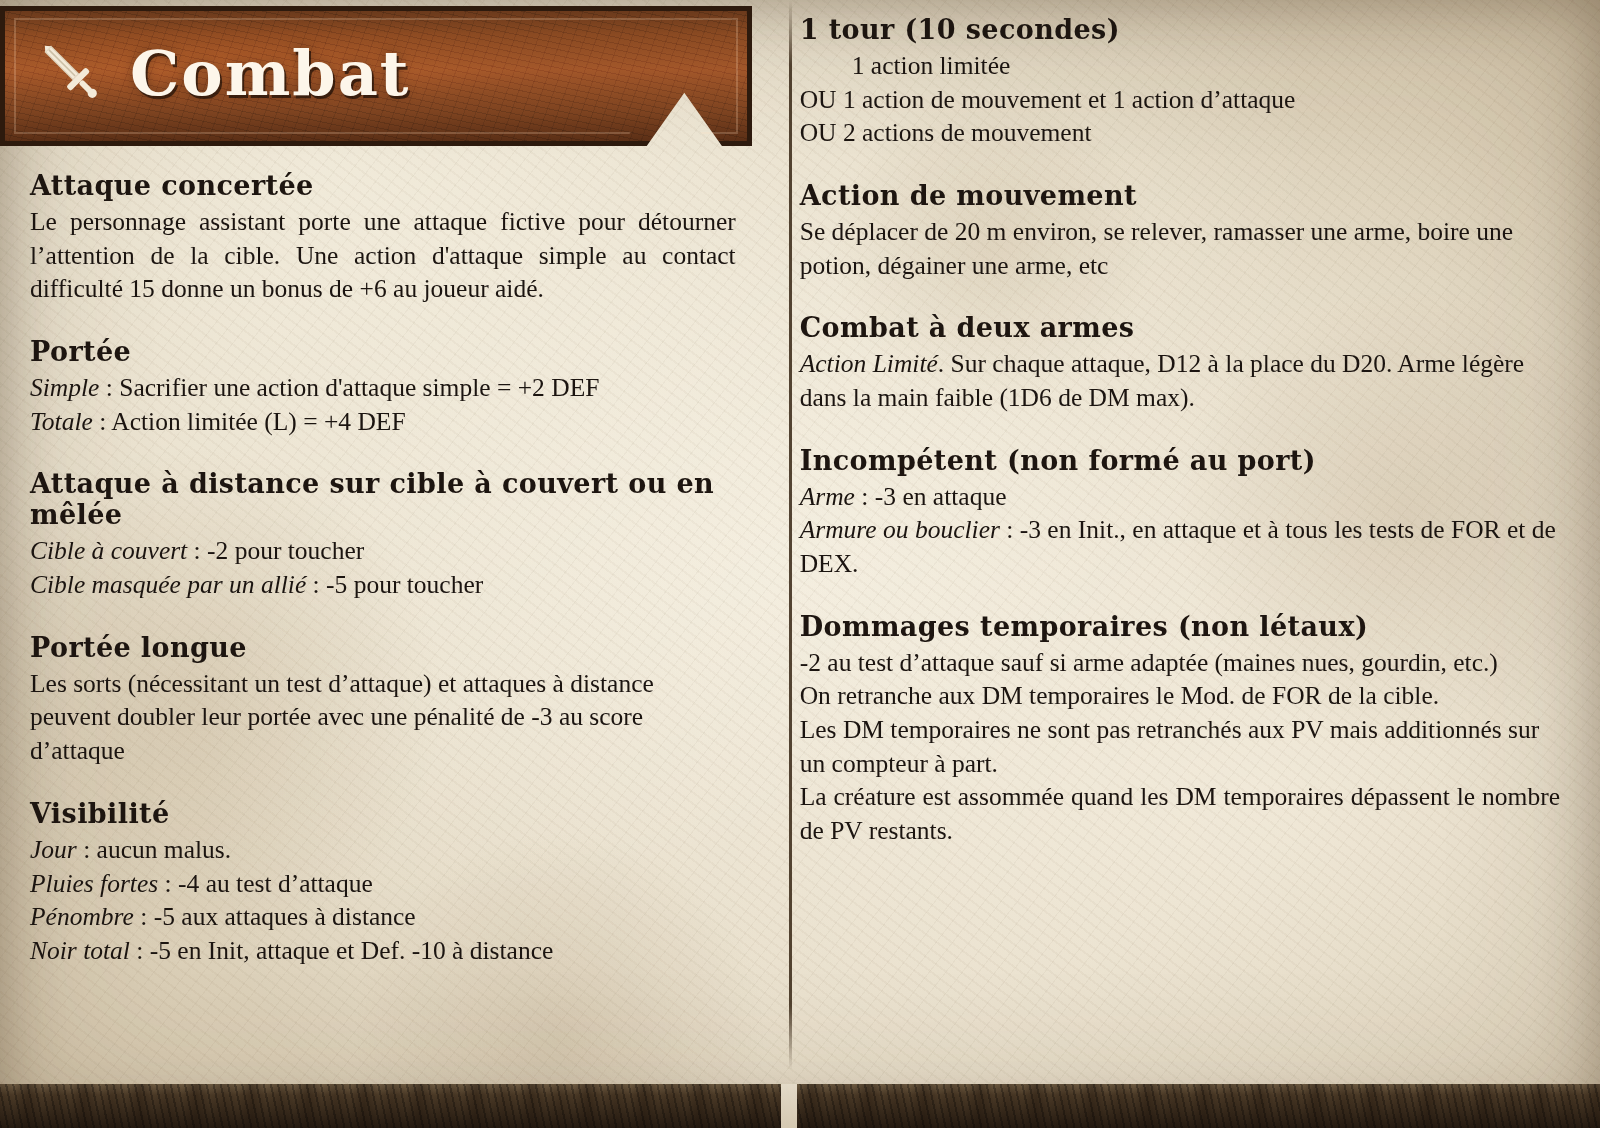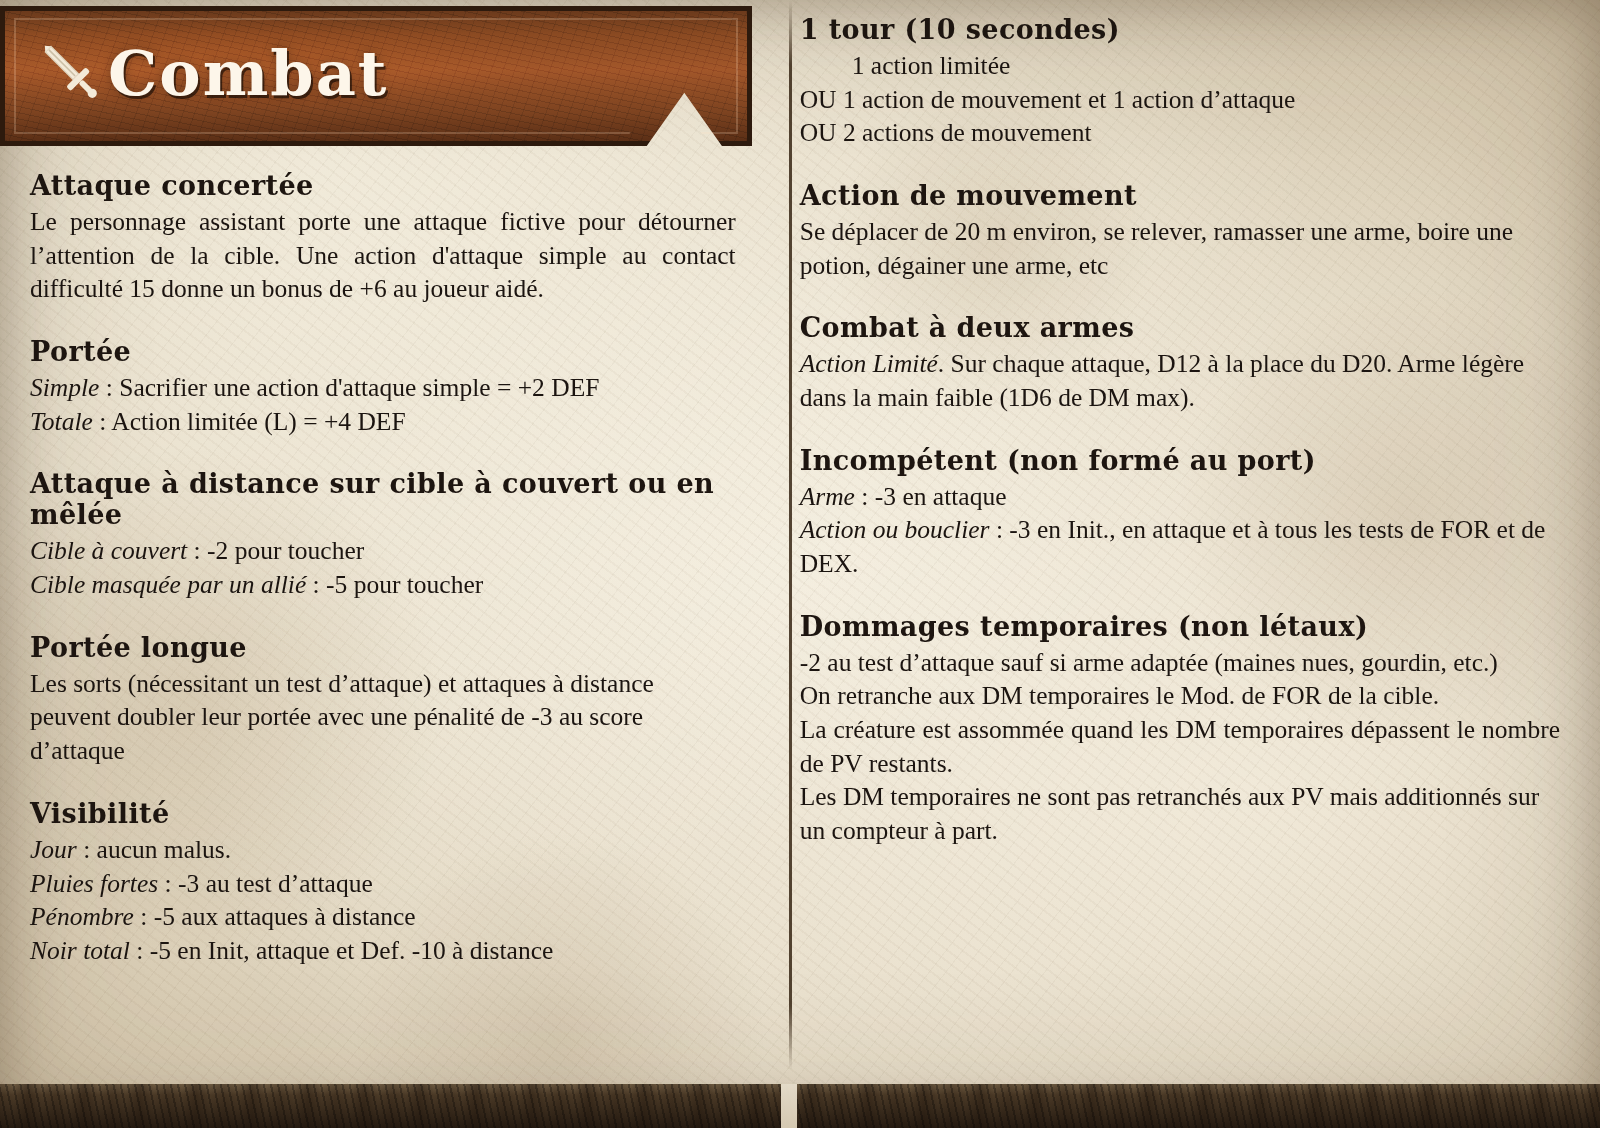--- a/index.html
+++ b/index.html
@@ -88,20 +88,21 @@
     border: 2px solid rgba(255,225,190,0.22);
     box-sizing: border-box;
     clip-path: polygon(0 0, 100% 0, 100% 100%, 95% 100%, 90% 55%, 85% 100%, 0 100%);
   }
   .banner-content {
     position: absolute;
     left: 34px;
     top: 20px;
     display: flex;
     align-items: center;
+    gap: 22px;
     height: 96px;
   }
   .banner-title {
     color: #fdf6ea;
     font-family: "DejaVu Serif", serif;
     font-weight: 700;
     font-size: 62px;
     letter-spacing: 2px;
     line-height: 1;
     text-shadow: 2px 3px 0 rgba(0,0,0,0.55), 0 0 12px rgba(0,0,0,0.3);
@@ -244,21 +245,21 @@
       </div>
 
       <div class="block">
         <h2 class="heading">Portée longue</h2>
         <p class="body line">Les sorts (nécessitant un test d’attaque) et attaques à distance peuvent doubler leur portée avec une pénalité de -3 au score d’attaque</p>
       </div>
 
       <div class="block">
         <h2 class="heading">Visibilité</h2>
         <p class="body line"><em class="term">Jour</em><span> : aucun malus.</span></p>
-        <p class="body line"><em class="term">Pluies fortes</em><span> : -3 au test d’attaque</span></p>
+        <p class="body line"><em class="term">Pluies fortes</em><span> : -4 au test d’attaque</span></p>
         <p class="body line"><em class="term">Pénombre</em><span> : -5 aux attaques à distance</span></p>
         <p class="body line"><em class="term">Noir total</em><span> : -5 en Init, attaque et Def. -10 à distance</span></p>
       </div>
 
     </div>
 
     <div class="divider"></div>
 
     <div class="col col-right">
 
@@ -275,29 +276,29 @@
       </div>
 
       <div class="block">
         <h2 class="heading">Combat à deux armes</h2>
         <p class="body line"><em class="term">Action Limité</em><span>. Sur chaque attaque, D12 à la place du D20. Arme légère dans la main faible (1D6 de DM max).</span></p>
       </div>
 
       <div class="block">
         <h2 class="heading">Incompétent (non formé au port)</h2>
         <p class="body line"><em class="term">Arme</em><span> : -3 en attaque</span></p>
-        <p class="body line"><em class="term">Action ou bouclier</em><span> : -3 en Init., en attaque et à tous les tests de FOR et de DEX.</span></p>
+        <p class="body line"><em class="term">Armure ou bouclier</em><span> : -3 en Init., en attaque et à tous les tests de FOR et de DEX.</span></p>
       </div>
 
       <div class="block">
         <h2 class="heading">Dommages temporaires (non létaux)</h2>
         <p class="body line">-2 au test d’attaque sauf si arme adaptée (maines nues, gourdin, etc.)</p>
         <p class="body line">On retranche aux DM temporaires le Mod. de FOR de la cible.</p>
+        <p class="body line">Les DM temporaires ne sont pas retranchés aux PV mais additionnés sur un compteur à part.</p>
         <p class="body line justify">La créature est assommée quand les DM temporaires dépassent le nombre de PV restants.</p>
-        <p class="body line">Les DM temporaires ne sont pas retranchés aux PV mais additionnés sur un compteur à part.</p>
       </div>
 
     </div>
   </div>
 
   <div class="bottom-strip"></div>
   <div class="strip-gap"></div>
 
 </div>
 

